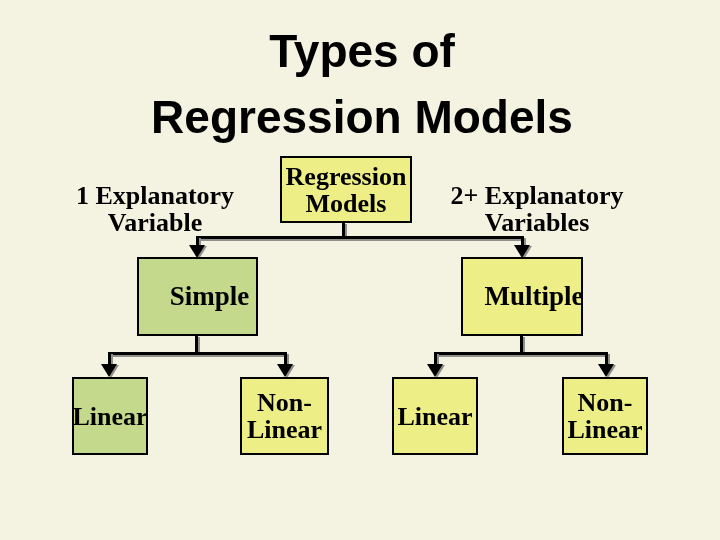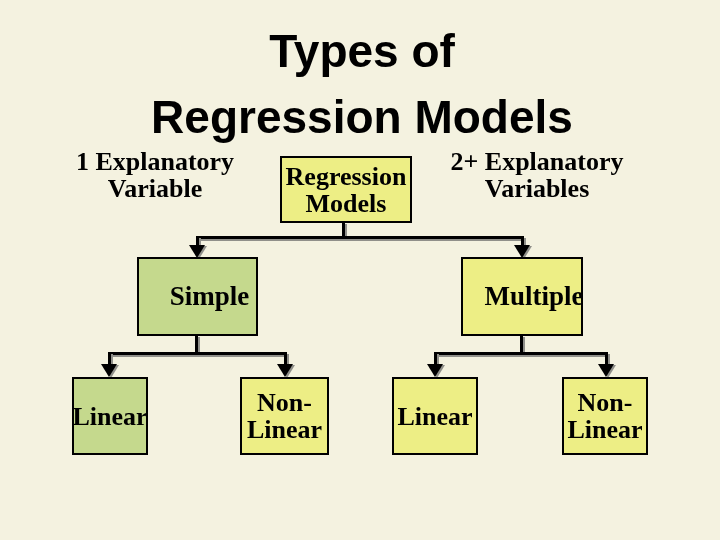--- a/index.html
+++ b/index.html
@@ -11,21 +11,21 @@
     color:var(--text,#000);
   }
   .title{
     position:absolute;top:18px;left:2px;width:720px;
     text-align:center;
     font-family:"Liberation Sans",sans-serif;
     font-weight:bold;font-size:46px;line-height:66px;
     white-space:pre-line;color:var(--text,#000);
   }
   .side-label{
-    position:absolute;width:200px;top:148px;
+    position:absolute;width:200px;top:182px;
     text-align:center;font-weight:bold;
     font-size:26px;line-height:27px;white-space:pre-line;
   }
   .node{
     position:absolute;box-sizing:border-box;
     display:flex;align-items:center;justify-content:center;
     text-align:center;border:2px solid var(--line,#000);
     font-weight:bold;font-size:26px;line-height:27px;
     white-space:pre-line;
   }

